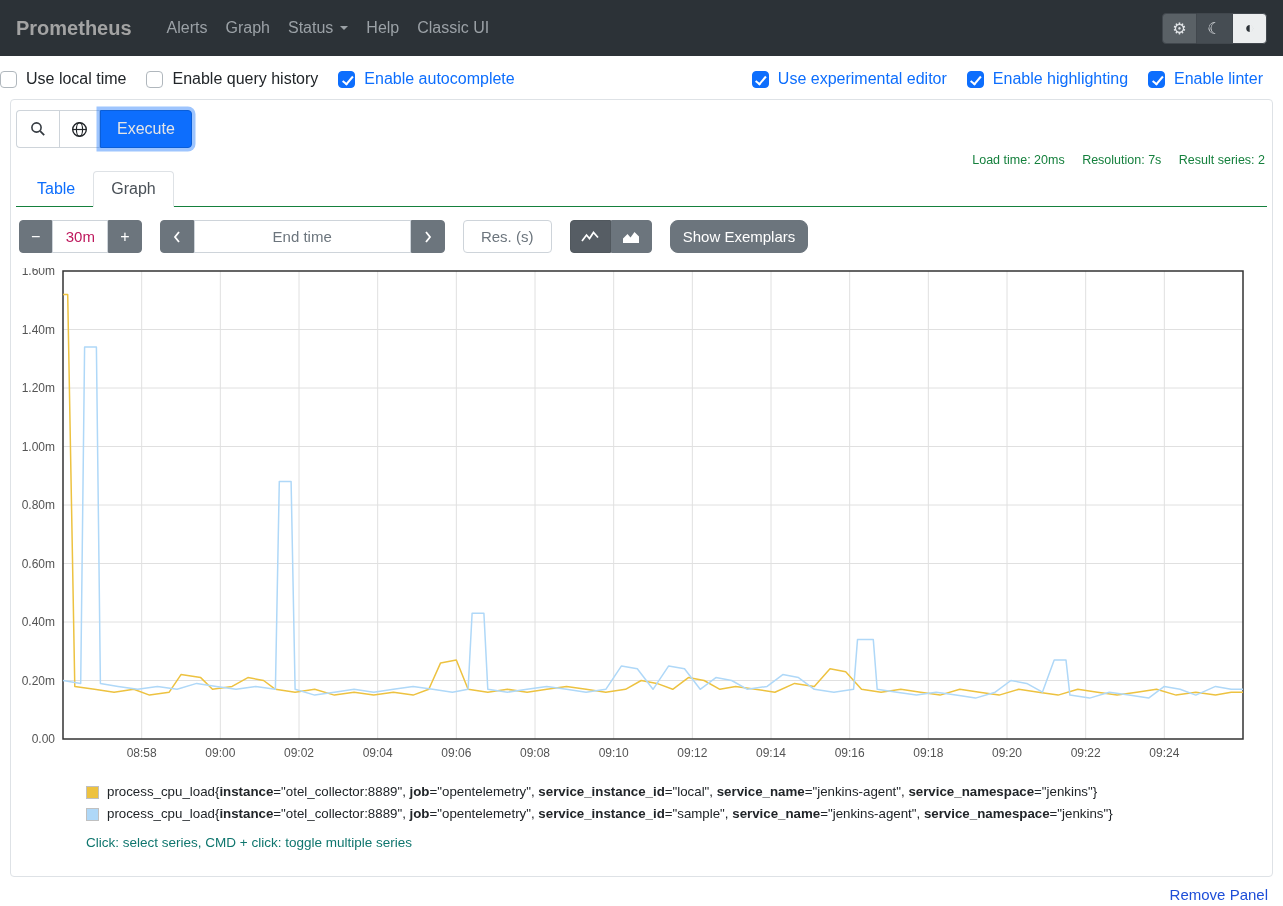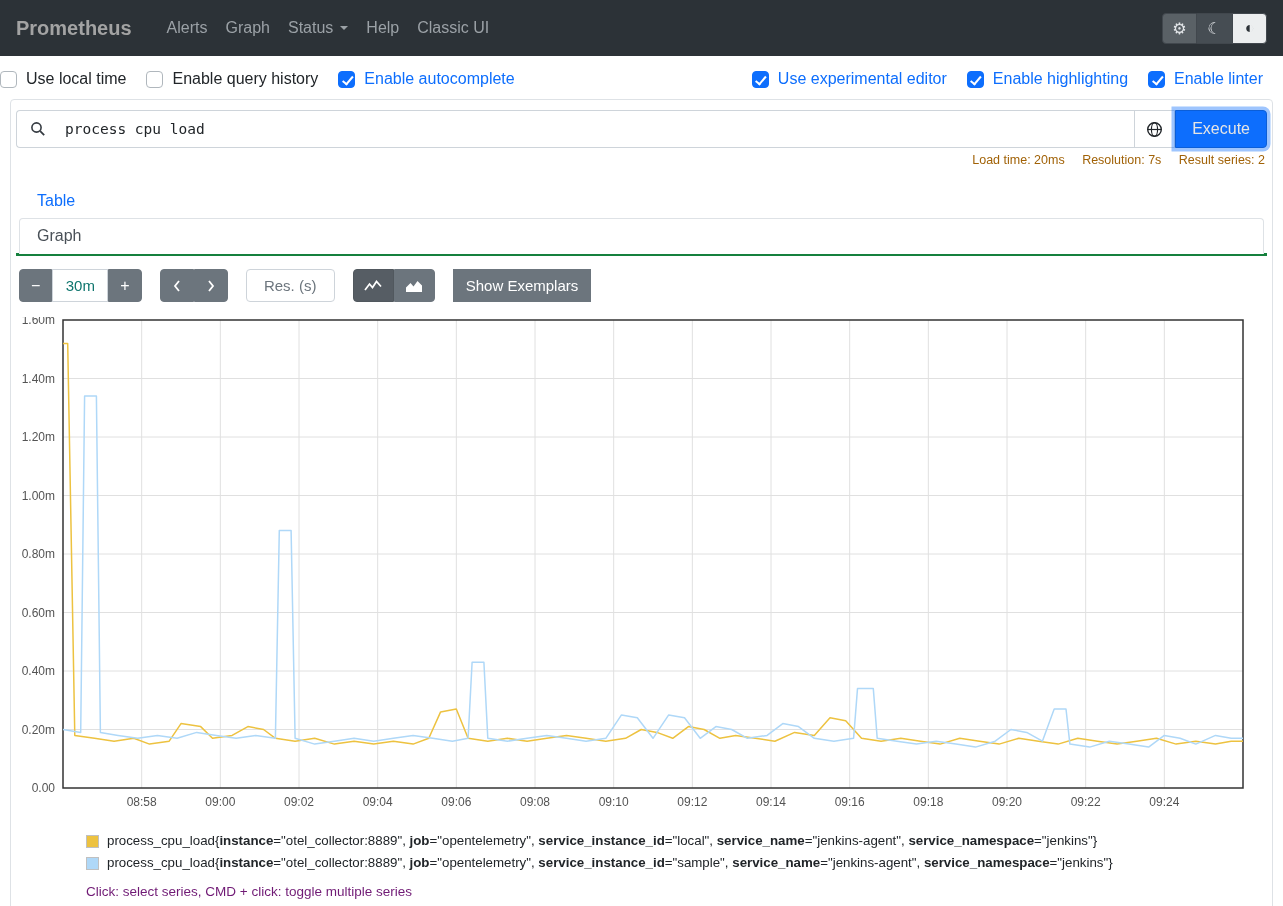--- a/index.html
+++ b/index.html
@@ -28,50 +28,50 @@
 
   
   .panel { margin:0 10px; border:1px solid #dee2e6; border-radius:4px; padding:10px 5px 26px; }
 
   .query-row { display:flex; }
   .search-addon { width:43px; border:1px solid #ced4da; border-right:none; border-radius:4px 0 0 4px; display:flex; align-items:center; justify-content:center; background:#fff; }
   .query-input { flex:1; border:1px solid #ced4da; border-left:none; border-right:none; padding:6px 6px; font-family:"DejaVu Sans Mono","Liberation Mono",monospace; font-size:14.5px; color:#212529; outline:none; height:38px; min-width:0; }
   .metrics-btn { width:41px; border:1px solid #ced4da; background:#fff; display:flex; align-items:center; justify-content:center; cursor:pointer; }
   .execute-btn { background:#0d6efd; border:1px solid #0b5ed7; color:#e5e5e5; font-size:16px; padding:0 16px; border-radius:0 4px 4px 0; cursor:pointer; height:38px; box-shadow:0 0 0 3.5px rgba(13,110,253,.4); position:relative; z-index:1; }
 
-  .stats { text-align:right; color:#a16207; font-size:12.5px; margin:5px 2px 16px; }
+  .stats { text-align:right; color:#15803d; font-size:12.5px; margin:5px 2px 4px; }
   .stats span { margin-left:14px; }
 
-  .tabs { display:flex; border-bottom:3px solid #15803d; margin-top:1px; padding:0 3px;flex-direction:column; }
+  .tabs { display:flex; border-bottom:1px solid #15803d; margin-top:1px; padding:0 3px; }
   .tab { padding:8px 17px; font-size:16px; color:#0d6efd; border:1px solid transparent; border-radius:4px 4px 0 0; margin-bottom:-1px; cursor:pointer; }
   .tab.active { color:#495057; background:#fff; border-color:#dee2e6 #dee2e6 #fff; }
 
   .ctl-row { display:flex; margin:13px 0 0 3px; height:33px; }
   .grp { display:flex; margin-right:18px; }
   .btn-sec { background:#6c757d; border:1px solid #6c757d; color:#fff; font-size:16px; display:flex; align-items:center; justify-content:center; cursor:pointer; padding:0 11px; }
   .rl { border-radius:4px 0 0 4px; }
   .rr { border-radius:0 4px 4px 0; }
-  .txt-in { border:1px solid #ced4da; text-align:center; font-size:15px; color:#0f766e; outline:none; min-width:0; }
+  .txt-in { border:1px solid #ced4da; text-align:center; font-size:15px; color:#be185d; outline:none; min-width:0; }
   .dur { width:56px; }
   .end { width:217px; }
   .res { width:89px; border-radius:4px; }
   input::placeholder { color:#6c757d; }
   .icon-btn { width:41px; padding:0; }
   .icon-btn.active { background:#565d64; border-color:#51585e; }
-  .exemplars-btn { border-radius:0; padding:0 12px; font-size:15px; }
+  .exemplars-btn { border-radius:8px; padding:0 12px; font-size:15px; }
 
   .chart-wrap { margin-top:15px; }
   .chart-wrap svg { display:block; width:100%; height:auto; }
   svg text { font-family:"Liberation Sans","DejaVu Sans",sans-serif; }
 
   .legend { margin:14px 0 0 70px; }
   .legend-item { display:flex; align-items:flex-start; margin-bottom:7px; font-size:13.3px; cursor:pointer; }
   .legend-item b { font-weight:700; }
   .swatch { width:13px; height:13px; border:1px solid #c0c0c0; margin:2px 8px 0 0; flex:none; }
-  .hint { color:#701a75; font-size:13.5px; margin:14px 0 0 70px; }
+  .hint { color:#0f766e; font-size:13.5px; margin:14px 0 0 70px; }
 
   .remove-row { text-align:right; margin:9px 15px 20px 0; }
   .remove-link { color:#1d4ed8; font-size:15px; cursor:pointer; text-decoration:none; }
 </style>
 </head>
 <body>
 
 <div class="navbar">
   <span class="brand">Prometheus</span>
   <a class="nav-link">
@@ -133,21 +133,20 @@
 
 <div class="panel">
 
   <div class="query-row">
     <div class="search-addon">
       <svg width="16" height="16" viewBox="0 0 16 16">
         <circle cx="6.5" cy="6.5" r="4.6" fill="none" stroke="#343a40" stroke-width="1.6"></circle>
         <line x1="10.2" y1="10.2" x2="14.2" y2="14.2" stroke="#343a40" stroke-width="1.8"></line>
       </svg>
     </div>
-    <input class="query-input" spellcheck="false" value="process_cpu_load" style="">
     <div class="metrics-btn">
       <svg width="17" height="17" viewBox="0 0 16 16">
         <circle cx="8" cy="8" r="6.4" fill="none" stroke="#212529" stroke-width="1.3"></circle>
         <ellipse cx="8" cy="8" rx="2.9" ry="6.4" fill="none" stroke="#212529" stroke-width="1.1"></ellipse>
         <line x1="1.6" y1="8" x2="14.4" y2="8" stroke="#212529" stroke-width="1.1"></line>
       </svg>
     </div>
     <button class="execute-btn">Execute</button>
   </div>
 
@@ -167,20 +166,21 @@
       <button class="btn-sec rl">−</button>
       <input class="txt-in dur" value="30m" style="">
       <button class="btn-sec rr">+</button>
     </div>
     <div class="grp">
       <button class="btn-sec rl">
         <svg width="10" height="14" viewBox="0 0 10 14">
           <polyline points="7,2 3,7 7,12" fill="none" stroke="#fff" stroke-width="1.8"></polyline>
         </svg>
       </button>
+      <input class="txt-in end" placeholder="End time" style="">
       <button class="btn-sec rr">
         <svg width="10" height="14" viewBox="0 0 10 14">
           <polyline points="3,2 7,7 3,12" fill="none" stroke="#fff" stroke-width="1.8"></polyline>
         </svg>
       </button>
     </div>
     <div class="grp">
       <input class="txt-in res" placeholder="Res. (s)" style="">
     </div>
     <div class="grp">

